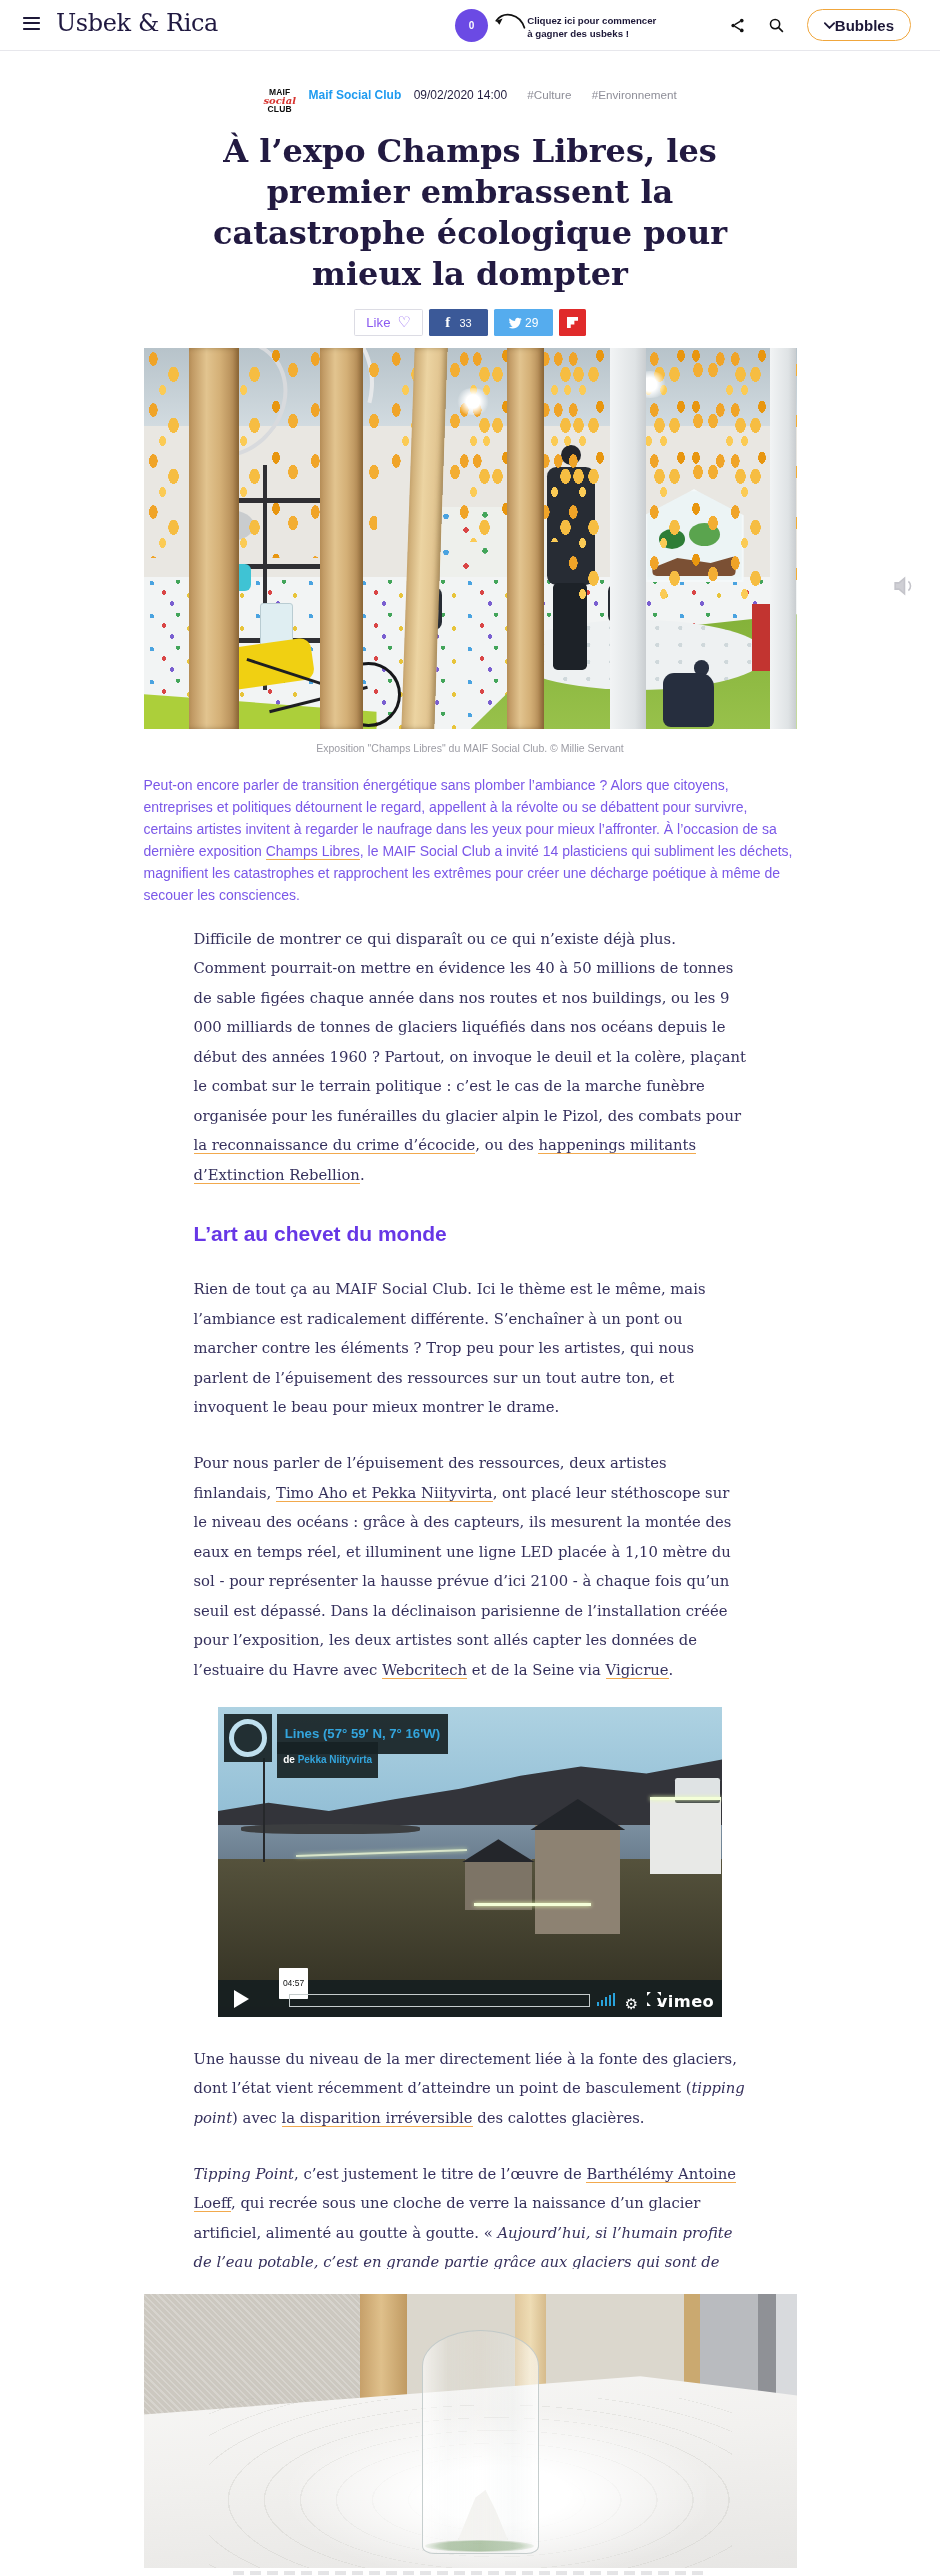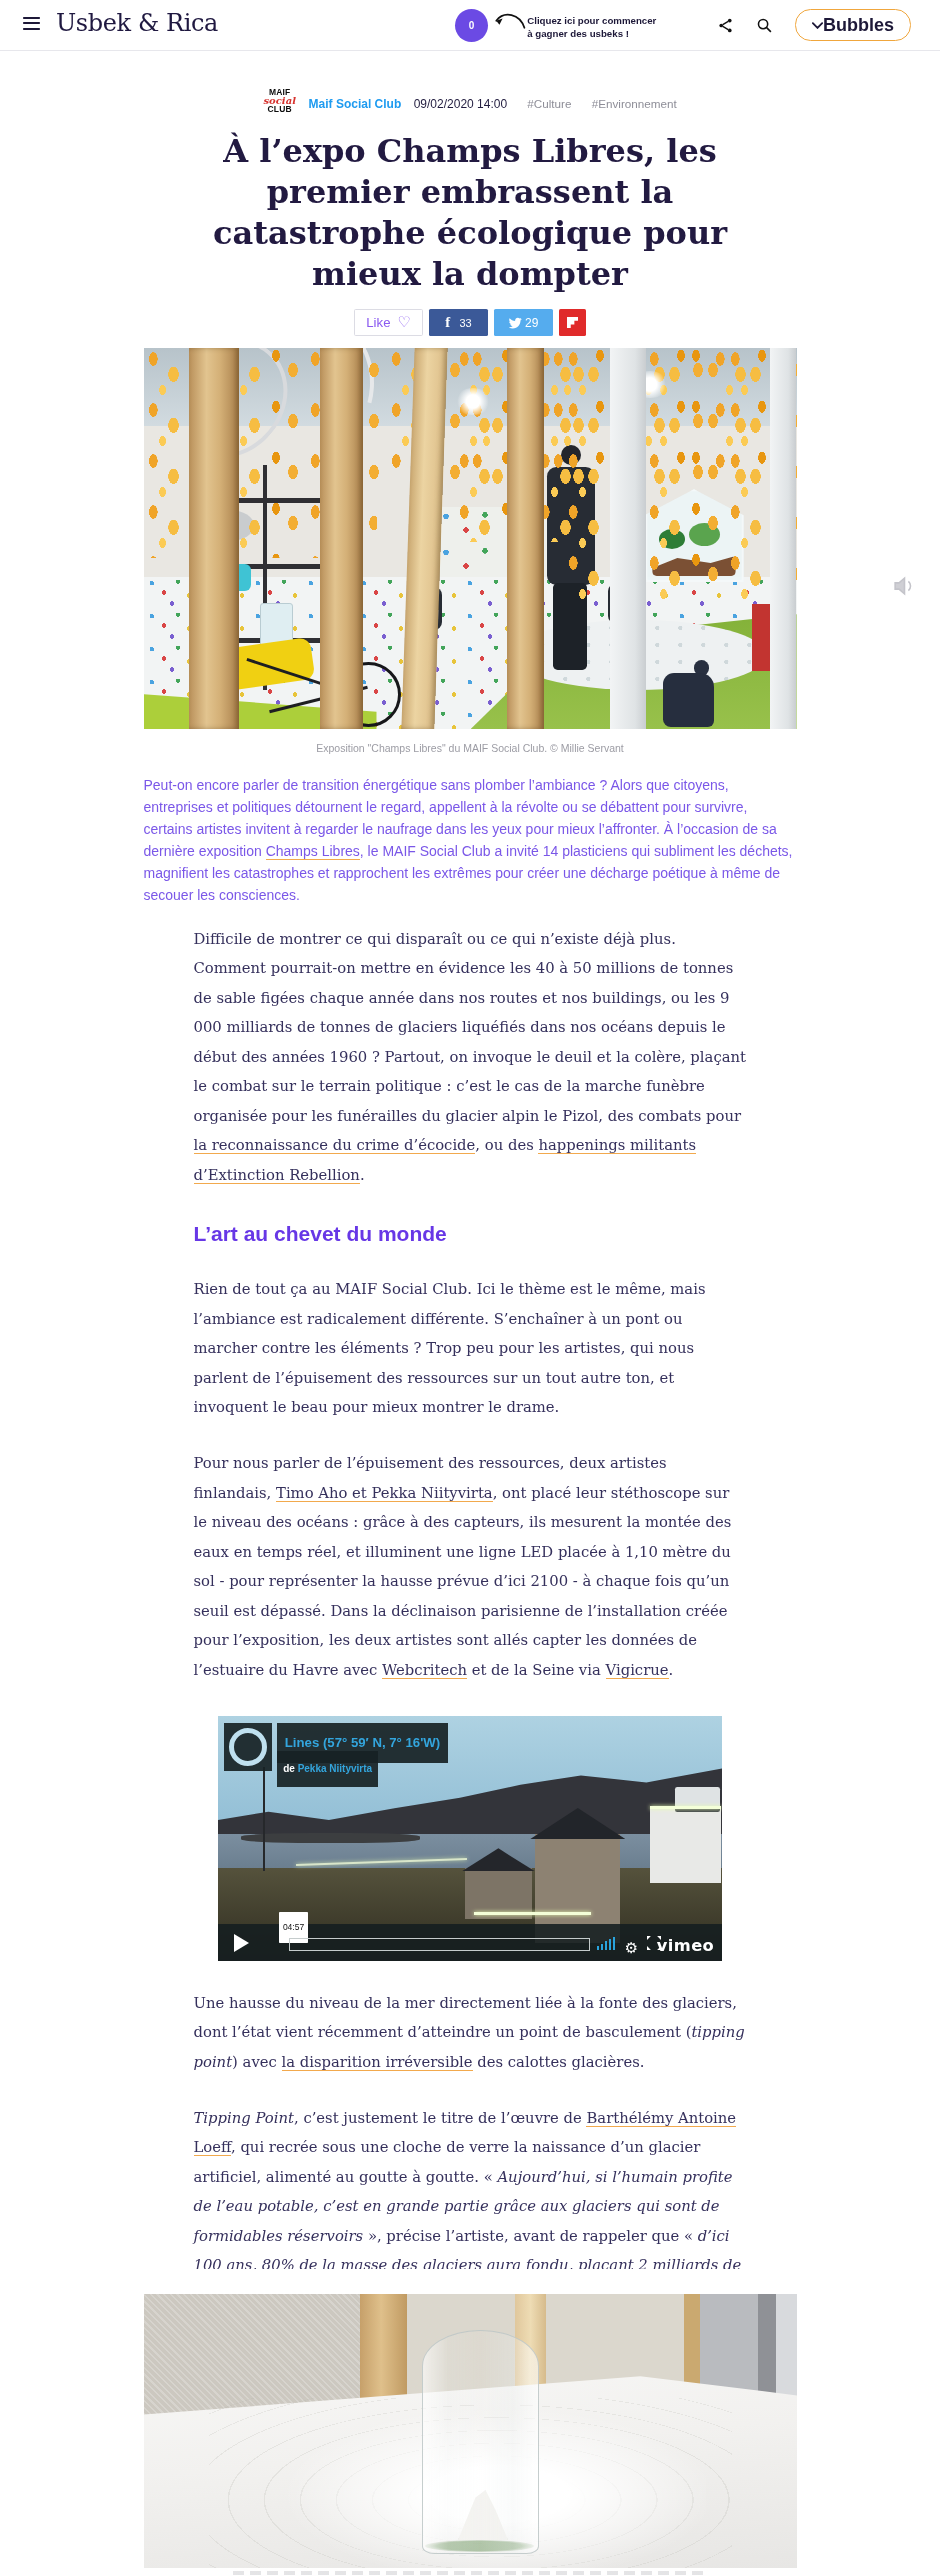--- a/index.html
+++ b/index.html
@@ -13,25 +13,25 @@
   .logo{position:absolute;left:56px;top:8.5px;font-family:"DejaVu Serif",serif;font-weight:normal;
         font-size:24px;letter-spacing:-0.4px;color:#1f1840;}
   .usbeks{position:absolute;left:455px;top:4.7px;display:flex;align-items:center;}
   .usb-badge{width:33px;height:33px;border-radius:50%;background:#6b4ae4;color:#fff;font-size:10px;
              font-weight:bold;display:flex;align-items:center;justify-content:center;margin-top:4.7px;}
   .usb-arrow{margin:-4.7px 1.6px 0 1.6px;}
   .usb-txt{font-size:9.7px;font-weight:bold;color:#1d1838;line-height:1.4;margin-top:7.8px;}
   .hdr-actions{position:absolute;right:29.5px;top:0;height:50px;display:flex;align-items:center;gap:22px;}
   .icon-btn{cursor:pointer;display:flex;align-items:center;}
   .bubbles{display:flex;align-items:center;gap:0;height:29.5px;padding:0 15.5px;border:1.6px solid #f0a63c;
-           border-radius:15.5px;background:#fff;font-size:18px;font-weight:bold;color:#1d1838;cursor:pointer;}
+           border-radius:15.5px;background:#fff;font-size:15px;font-weight:bold;color:#1d1838;cursor:pointer;}
 
   
   article{width:653px;margin:0 auto;position:relative;}
-  .meta{margin-top:37px;display:flex;justify-content:center;align-items:center;gap:12.4px;}
+  .meta{margin-top:37px;display:flex;justify-content:center;gap:12.4px;}
   .maif-logo{width:33px;height:31px;display:flex;flex-direction:column;align-items:center;line-height:1;}
   .maif-l1,.maif-l3{font-size:8.5px;font-weight:800;color:#0d0d0d;letter-spacing:0.2px;}
   .maif-l2{font-family:"DejaVu Serif",serif;font-style:italic;font-weight:bold;font-size:10px;color:#d6322e;margin:-0.8px 0;}
   .author{color:#1e9bf0;font-weight:bold;font-size:12px;cursor:pointer;}
   .date{color:#211c3f;font-size:12px;font-weight:500;}
   .tag{color:#8e8e98;font-size:11.7px;margin-left:7.8px;}
   h1{font-family:"DejaVu Serif",serif;font-weight:bold;font-size:32px;line-height:41px;text-align:center;
      color:#221a41;margin:12.4px -39px 0;}
   h1 span{display:block;}
 
@@ -111,21 +111,21 @@
   
   .intro{margin:20px 0 0;font-size:14px;line-height:22px;font-weight:500;color:#7a57e8;}
   .bodycol{width:553px;margin:0 auto;font-family:"DejaVu Serif",serif;font-size:14.8px;line-height:29.5px;color:#35305c;}
   .bodycol p{margin:26.4px 0 0;}
   .bodycol p.first{margin-top:18px;}
   h2{font-size:21px;font-weight:bold;color:#6737e6;margin:29.5px 0 0;font-family:"Liberation Sans",sans-serif;}
   .lnk{color:inherit;text-decoration:none;border-bottom:1.6px solid #f2a94d;cursor:pointer;}
   .it{font-style:italic;}
 
   
-  .video{position:relative;width:504px;height:245px;margin:32px auto 0;overflow:hidden;background:#9cc3d8;font-family:"Liberation Sans",sans-serif;}
+  .video{position:relative;width:504px;height:310px;margin:23px auto 0;overflow:hidden;background:#9cc3d8;font-family:"Liberation Sans",sans-serif;}
   .v-sky{position:absolute;inset:0 0 auto 0;height:124px;background:linear-gradient(#aed2e2,#8fbcd4);}
   .v-mtn{position:absolute;left:0;right:0;top:31px;height:117px;background:#33343a;
     clip-path:polygon(0 100%,0 62%,10% 55%,22% 62%,35% 52%,48% 43%,60% 32%,72% 24%,85% 30%,100% 18%,100% 100%);}
   .v-sea{position:absolute;left:0;right:0;top:118px;height:45px;background:linear-gradient(#7b8fa0,#66798a);}
   .v-isle{position:absolute;left:23px;top:117px;width:179px;height:9.3px;background:#3c3e40;border-radius:40%;}
   .v-land{position:absolute;left:0;right:0;top:152px;bottom:0;background:linear-gradient(#55523c,#2f2d20);}
   .v-led{position:absolute;height:2.3px;background:#f4ffd8;box-shadow:0 0 4.7px #eaffb4;}
   .v-house1{position:absolute;left:247px;top:152px;width:67px;height:51px;background:#7d7466;}
   .v-house1 .roof{position:absolute;left:-3.1px;top:-20px;width:73px;height:23px;background:#24262b;clip-path:polygon(0 100%,50% 0,100% 100%);}
   .v-house2{position:absolute;left:317px;top:118px;width:85px;height:109px;background:#8d8272;}

